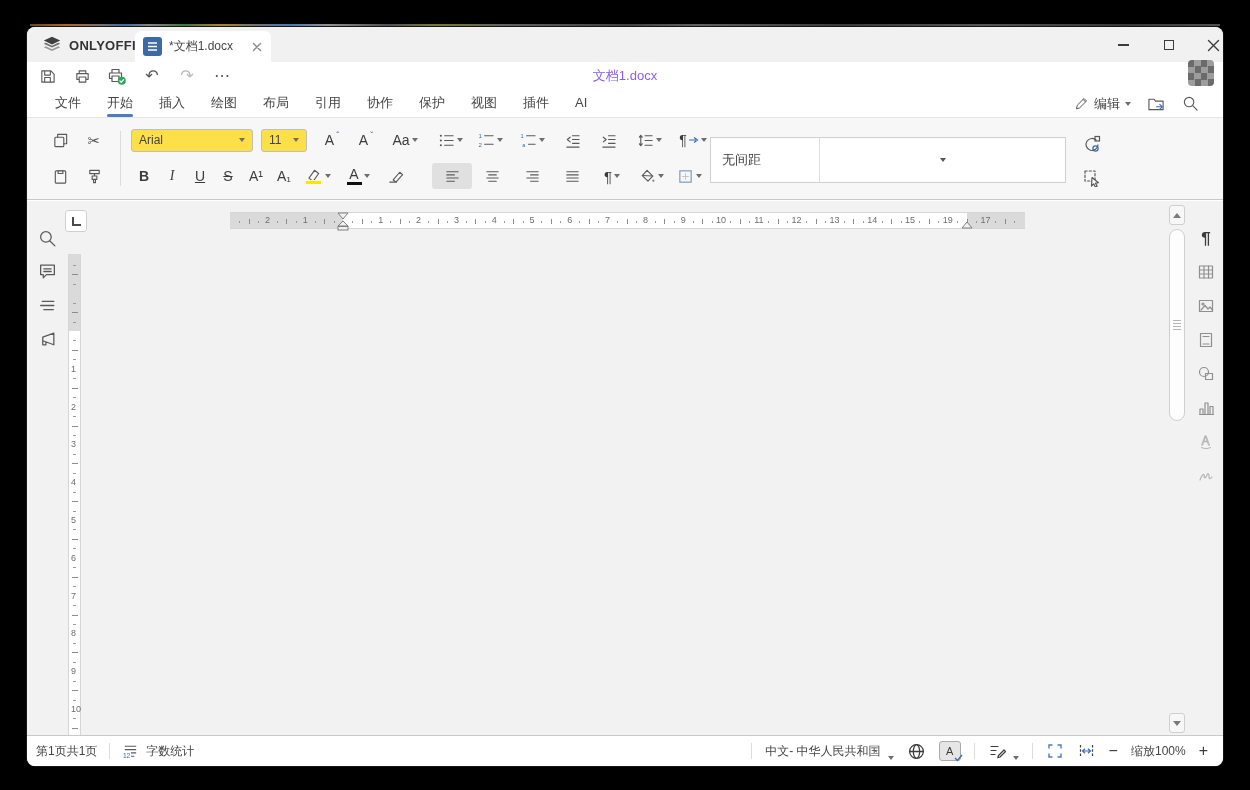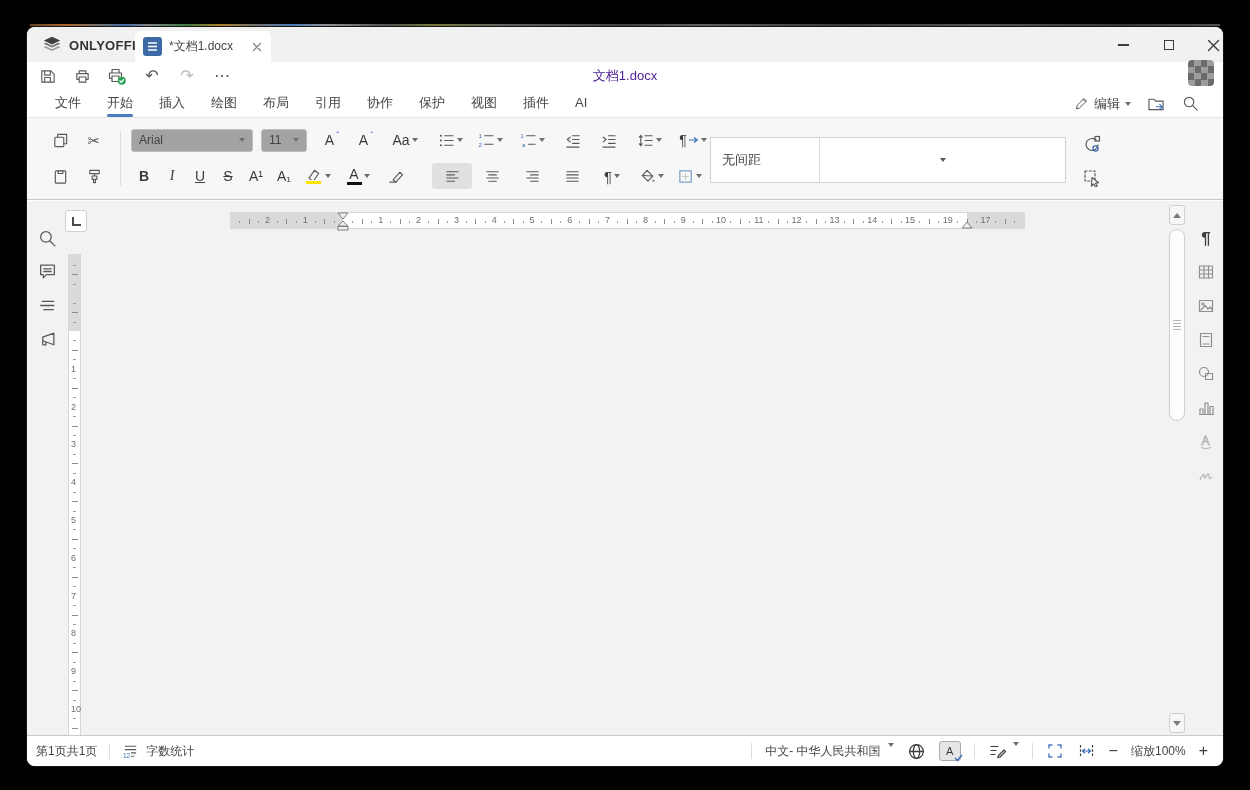--- a/index.html
+++ b/index.html
@@ -23,21 +23,21 @@
   #doctab .ttl { font-size:12px; color:#444; flex:1; white-space:nowrap; }
   .winctl { position:absolute; top:6px; width:28px; height:24px; display:flex; align-items:center; justify-content:center; }
   .wc-min { left:1082px; } .wc-max { left:1128px; } .wc-close { left:1172px; }
   .wc-min span { width:11px; height:1.6px; background:#3c3c3c; }
   .wc-max span { width:10px; height:10px; border:1.4px solid #3c3c3c; }
   .wc-close svg { display:block; }
 
   
   #quickbar { position:absolute; left:0; top:35px; width:100%; height:28px; background:#fff; }
   #quickbar .qi { position:absolute; top:2px; width:24px; height:24px; display:flex; align-items:center; justify-content:center; }
-  #qtitle { position:absolute; left:0; right:0; top:5px; text-align:center; font-size:13px; color:#4c1d95; }
+  #qtitle { position:absolute; left:0; right:0; top:5px; text-align:center; font-size:13px; color:#8b5cf6; }
   .glyph { font-size:16px; color:#555; line-height:1; }
   .glyph.dim { color:#b9b9b9; }
   #avatar { position:absolute; right:9px; top:33px; width:26px; height:26px; border-radius:4px;
     background:conic-gradient(#9d9d9d 0 25%, #6b6b6b 0 50%, #9d9d9d 0 75%, #6b6b6b 0); background-size:13px 13px; }
 
   
   #menubar { position:absolute; left:0; top:63px; width:100%; height:27px; background:#fff;
     display:flex; align-items:center; padding-left:28px; }
   .mi { font-size:13px; color:#444; margin-right:26px; position:relative; padding:4px 0 6px; cursor:default; white-space:nowrap; }
   .mi.active::after { content:""; position:absolute; left:0; right:0; bottom:1px; height:3px; background:#4a7ebd; border-radius:2px; }
@@ -46,21 +46,21 @@
 
   
   #toolbar { position:absolute; left:0; top:90px; width:100%; height:83px; background:#f7f7f7;
     border-top:1px solid #e6e6e6; border-bottom:1px solid #c9c9c9; }
   .trow { position:absolute; left:0; right:0; height:28px; display:flex; align-items:center; }
   #trow1 { top:8px; } #trow2 { top:44px; }
   .tb { height:26px; display:flex; align-items:center; justify-content:center; border-radius:3px; flex:0 0 auto; gap:2px; }
   .tb.on { background:#e0e0e0; }
   .lt { font-size:14px; color:#3c3c3c; }
   #tsep { position:absolute; left:93px; top:13px; width:1px; height:55px; background:#dcdcdc; }
-  .combo { height:23px; border:1px solid #bfbfbf; border-radius:3px; background:#a3a3a3; display:flex;
+  .combo { height:23px; border:1px solid #bfbfbf; border-radius:3px; background:#fde047; display:flex;
     align-items:center; justify-content:space-between; padding:0 7px; font-size:12px; color:#444; }
   #gallery { position:absolute; left:683px; top:19px; width:356px; height:46px; background:#fff;
     border:1px solid #d0d0d0; display:flex; }
   .gcell { width:109px; border-right:1px solid #dedede; display:flex; align-items:center; padding-left:11px;
     font-size:13px; color:#3c3c3c; position:relative; }
   .gcell.sel { box-shadow:inset 0 0 0 2px #4a7ebd; border-radius:2px; }
   .gcell.h1 { justify-content:center; padding-left:0; font-size:21px; color:#6f9ec9; }
   .gmore { flex:1; display:flex; align-items:center; justify-content:center; }
   .tright { position:absolute; width:24px; height:24px; display:flex; align-items:center; justify-content:center; left:1053px; }
 
@@ -101,21 +101,21 @@
   .tri-up { width:0; height:0; border-left:4px solid transparent; border-right:4px solid transparent; border-bottom:5px solid #7a7a7a; }
   .tri-dn { width:0; height:0; border-left:4px solid transparent; border-right:4px solid transparent; border-top:5px solid #7a7a7a; }
   #sthumb { position:absolute; left:1px; top:28px; width:16px; height:192px; background:#fdfdfd;
     border:1px solid #cfcfcf; border-radius:8px; display:flex; flex-direction:column; gap:2px; align-items:center; justify-content:center; }
   #sthumb i { width:8px; height:1px; background:#b5b5b5; }
 
   
   #statusbar { position:absolute; left:0; top:708px; width:100%; height:31px; background:#fff;
     border-top:1px solid #c9c9c9; display:flex; align-items:center; font-size:12px; color:#444; }
   .ssep { width:1px; height:16px; background:#dcdcdc; }
-  .sgrp { display:flex; align-items:flex-start; gap:7px; }
+  .sgrp { display:flex; align-items:flex-end; gap:7px; }
   #sb-left { display:flex; align-items:center; gap:12px; padding-left:9px; }
   #sb-right { margin-left:auto; display:flex; align-items:center; gap:13px; padding-right:15px; }
   .spellbox { width:22px; height:20px; border:1px solid #ababab; border-radius:3px; background:#e6e6e6;
     display:flex; align-items:center; justify-content:center; font-size:11px; color:#3c3c3c; position:relative; }
   .spellbox svg { position:absolute; right:-3px; bottom:-2px; }
   .zglyph { font-size:16px; color:#3c3c3c; line-height:1; }
 </style>
 </head>
 <body>
 

